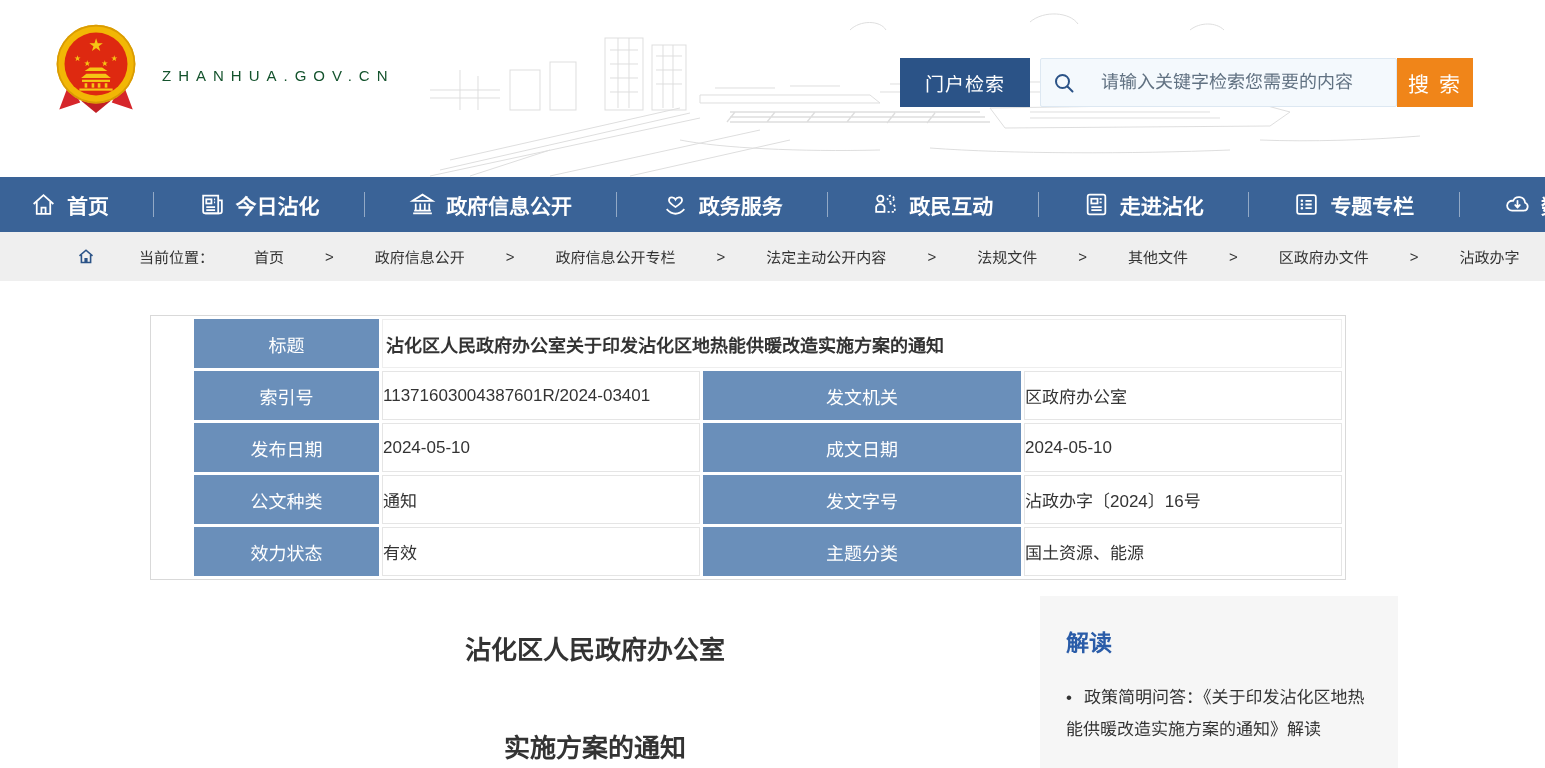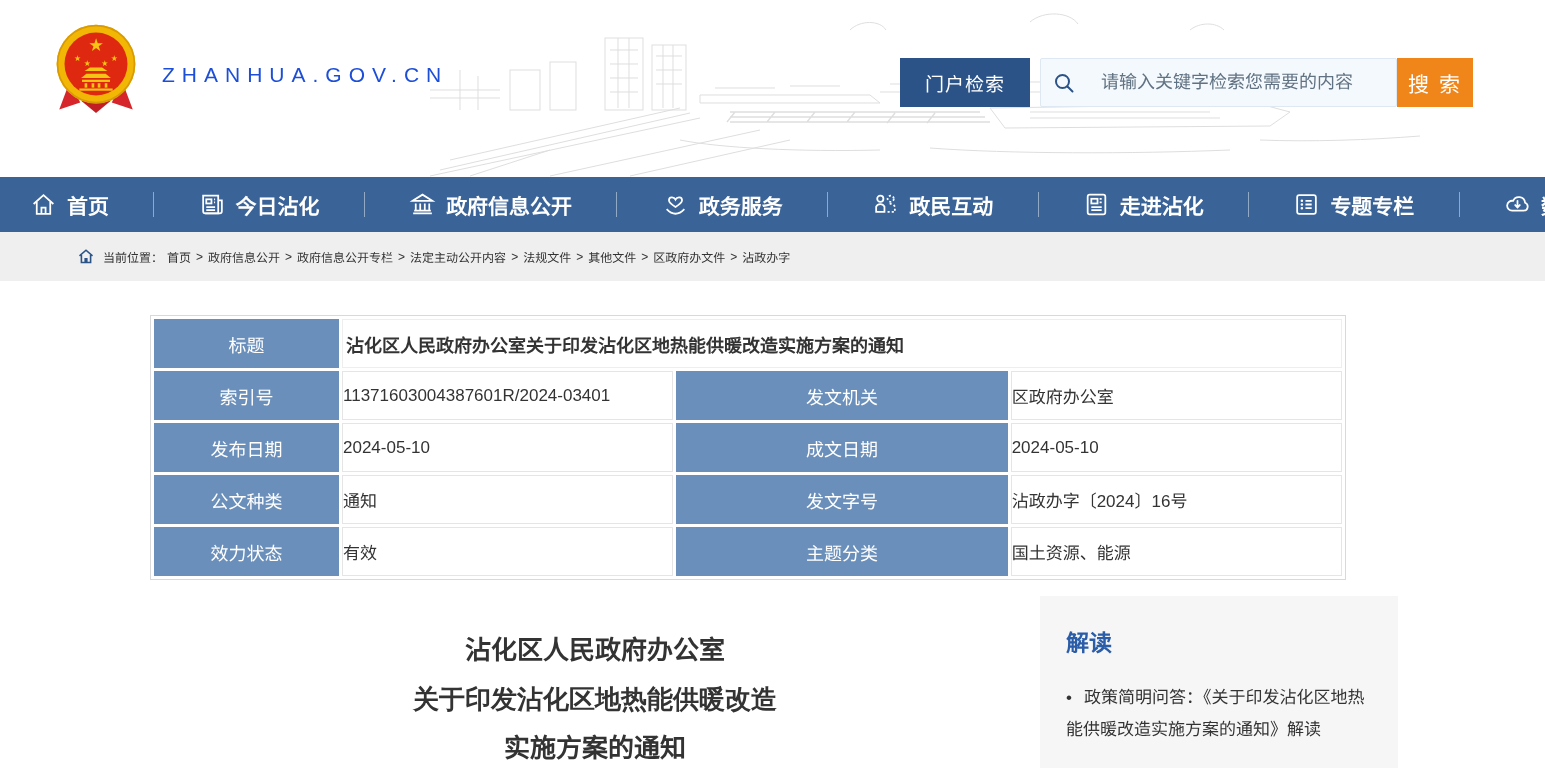--- a/index.html
+++ b/index.html
@@ -4,21 +4,21 @@
 <style>
   * { margin: 0; padding: 0; box-sizing: border-box; }
   html, body { width: 1545px; height: 768px; overflow: hidden; background: #fff;
     font-family: "Liberation Sans", "DejaVu Sans", sans-serif; }
 
   
   .site-header { position: relative; width: 1545px; height: 177px; background: #fff; overflow: hidden; }
   .sketch { position: absolute; left: 430px; top: 0; opacity: 0.55; pointer-events: none; }
   .logo-block { position: absolute; left: 52px; top: 22px; display: flex; align-items: center; gap: 22px; cursor: pointer; }
   .site-title { font-size: 43px; font-weight: bold; color: #3879c4; letter-spacing: 3px; line-height: 1.1; }
-  .site-domain { margin-top: 8px; font-size: 21px; color: #1d4ed8; letter-spacing: 7px; }
+  .site-domain { margin-top: 8px; font-size: 15px; color: #14532d; letter-spacing: 7px; }
   .search-block { position: absolute; left: 900px; top: 58px; display: flex; align-items: stretch; height: 49px; }
   .portal-btn { width: 130px; background: #2b5387; color: #fff; font-size: 19px; border: none;
     letter-spacing: 1px; cursor: pointer; margin-right: 10px; font-family: inherit; }
   .search-box { width: 357px; background: #f4f9fd; border: 1px solid #dde8f2; display: flex; align-items: center;
     padding: 0 12px; border-radius: 2px; }
   .search-box input { flex: 1; border: none; outline: none; background: transparent; font-size: 18px;
     color: #444; margin-left: 26px; font-family: inherit; }
   .search-box input::placeholder { color: #5a6b7c; opacity: 0.95; }
   .search-btn { width: 76px; background: #f08519; color: #fff; font-size: 21px; border: none;
     cursor: pointer; letter-spacing: 2px; font-family: Liberation Sans, sans-serif; }
@@ -27,28 +27,28 @@
   .main-nav { width: 1545px; height: 55px; background: #3a6397; overflow: hidden; }
   .nav-inner { width: 1625px; height: 55px; display: flex; align-items: center;
     justify-content: space-between; padding-left: 30px; }
   .nav-item { display: flex; align-items: center; gap: 10px; color: #fff; font-size: 21px;
     font-weight: bold; white-space: nowrap; cursor: pointer; }
   .nav-item svg { display: block; }
   .nav-divider { width: 1px; height: 25px; background: rgba(255,255,255,0.45); }
 
   
   .breadcrumb-bar { width: 1545px; height: 49px; background: #efefef; display: flex; align-items: center;
-    padding-left: 78px; font-size: 12px; color: #333; }
+    padding-left: 78px; font-size: 15px; color: #333; gap: 36px; }
   .breadcrumb-bar .crumb { color: #333; cursor: pointer; }
   .breadcrumb-bar .sep { margin: 0 5px; color: #333; }
   .crumb-prefix { margin: 0 4px 0 9px; }
 
   
   .doc-table { width: 1196px; margin: 34px 0 0 150px; border-collapse: separate; border-spacing: 3px;
-    border: 1px solid #d9d9d9; background: #fff; table-layout: fixed; }
+    border: 1px solid #d9d9d9; background: #fff; table-layout: fixed; padding-left: 40px; }
   .doc-table td { height: 49px; vertical-align: middle; }
   .doc-table .lbl { background: #6a8fba; color: #fff; text-align: center; font-size: 18px; }
   .doc-table .val { border: 1px solid #e5e5e5; font-size: 17px; color: #333; }
   .doc-table .val.title-val { text-align: left; font-weight: bold; font-size: 18px; padding-left: 3px; border-color: #eee; }
   .col-l1 { width: 185px; } .col-v1 { width: 433px; } .col-l2 { width: 183px; margin-left: 28px; }
 
   
   .content-row { display: flex; margin: 16px 0 0 150px; width: 1248px; align-items: flex-start; }
   .doc-title { width: 890px; padding-top: 30px; text-align: center; font-size: 26px; font-weight: bold;
     color: #333; line-height: 49px; }
@@ -259,21 +259,21 @@
       <td class="val col-v1">有效</td>
       <td class="lbl col-l2">主题分类</td>
       <td class="val">国土资源、能源</td>
     </tr>
   </tbody>
     </table>
 
   <div class="content-row">
     <h1 class="doc-title">
       <span>沾化区人民政府办公室</span><br>
-      <span>关于印发沾化区地热能供暖改造</span><br>
+      <br>
       <span>实施方案的通知</span>
     </h1>
     <aside class="jiedu">
       <div class="jiedu-heading">解读</div>
       <ul class="jiedu-list">
         <li class="jiedu-item"><span class="bullet">•</span><span>政策简明问答：《关于印发沾化区地热能供暖改造实施方案的通知》解读</span></li>
       </ul>
     </aside>
   </div>
 </main>

